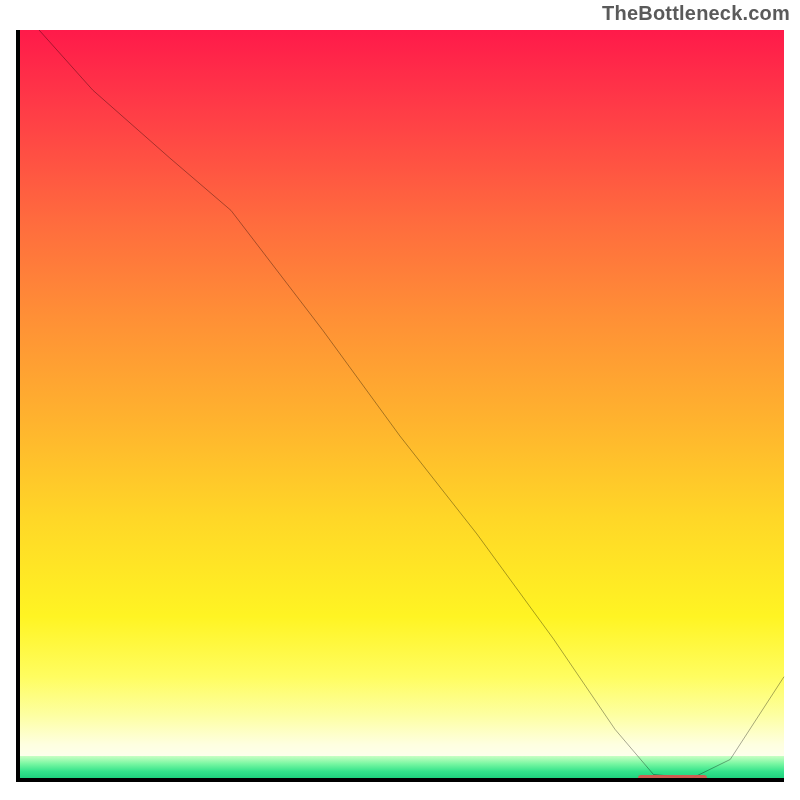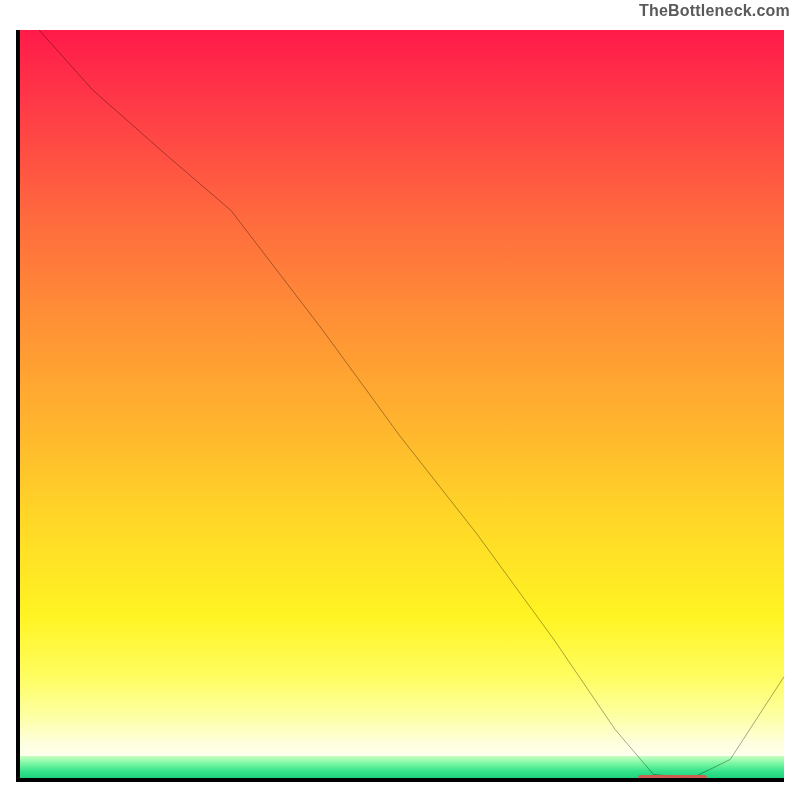--- a/index.html
+++ b/index.html
@@ -13,21 +13,21 @@
   }
   .wrap {
     position: relative;
     width: 800px;
     height: 800px;
   }
   .attrib {
     position: absolute;
     top: 2px;
     right: 10px;
-    font-size: 16px;
+    font-size: 20px;
     font-weight: 600;
     color: #5a5a5a;
     letter-spacing: 0.2px;
   }
   .plot {
     position: absolute;
     left: 16px;
     top: 30px;
     width: 768px;
     height: 752px;

